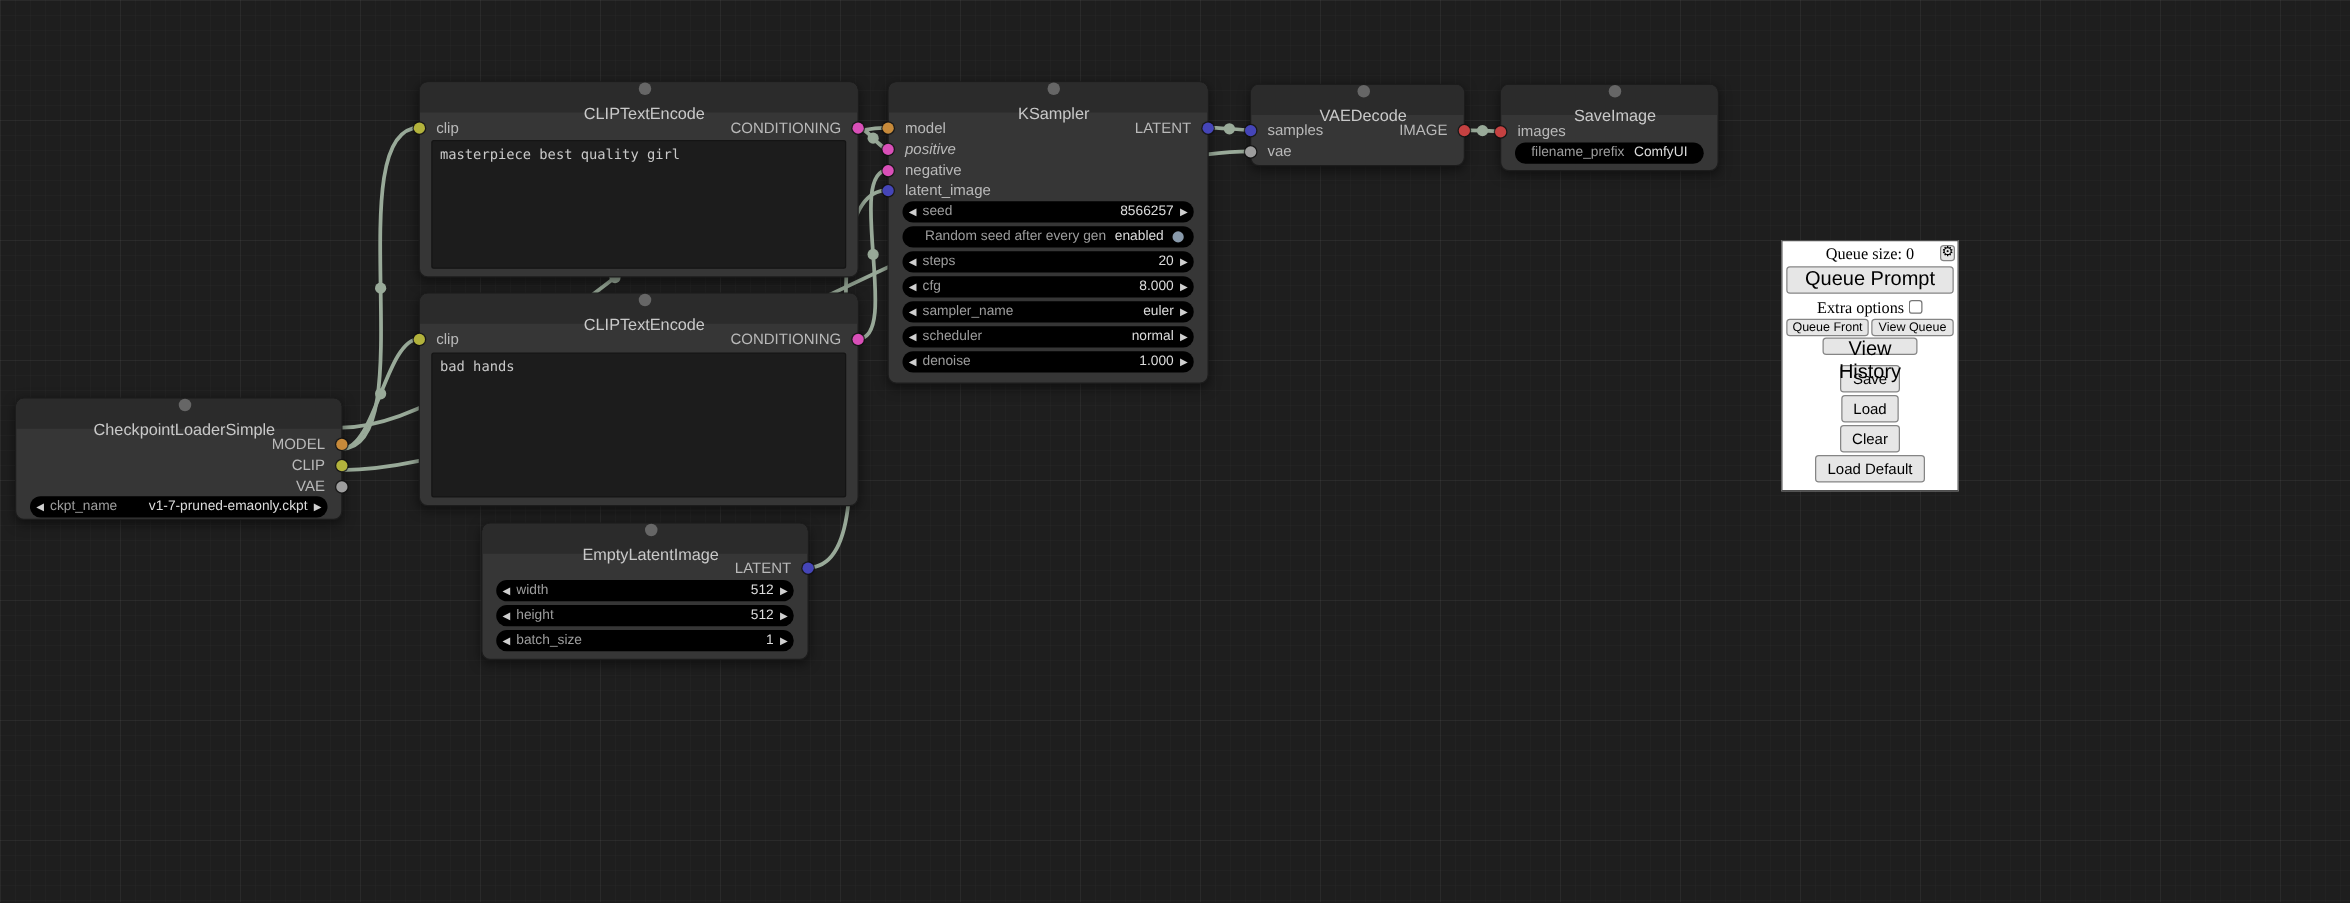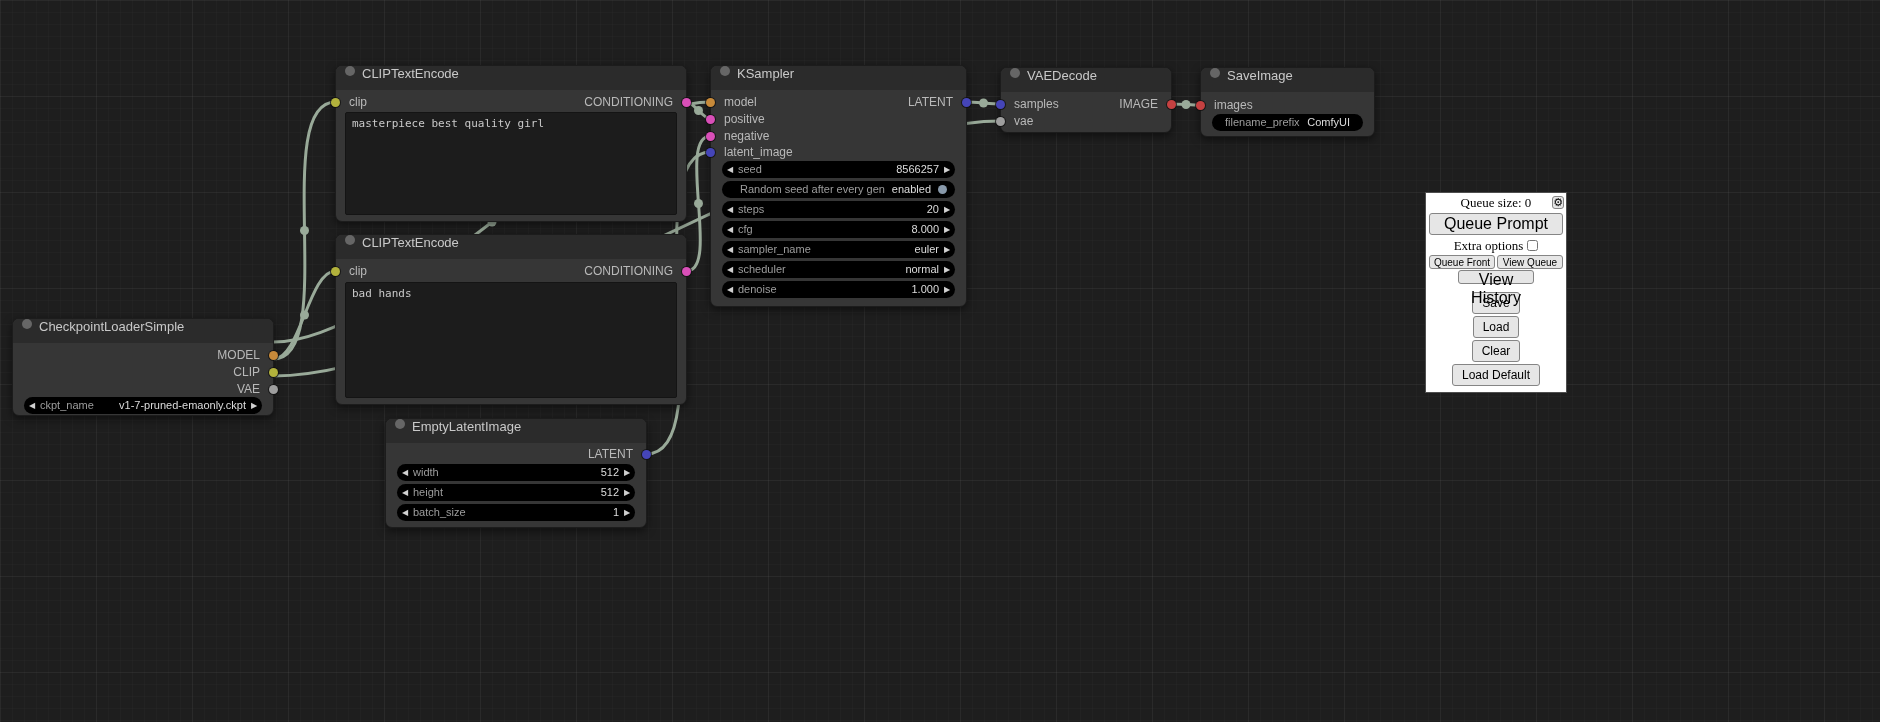--- a/index.html
+++ b/index.html
@@ -10,22 +10,22 @@
       linear-gradient(rgba(255,255,255,0.035) 1px, transparent 1px),
       linear-gradient(90deg, rgba(255,255,255,0.035) 1px, transparent 1px),
       linear-gradient(rgba(255,255,255,0.015) 1px, transparent 1px),
       linear-gradient(90deg, rgba(255,255,255,0.015) 1px, transparent 1px);
     background-size:96px 96px,96px 96px,12px 12px,12px 12px;
     font-family:"Liberation Sans",sans-serif;}
   #wires{position:absolute;left:0;top:0;z-index:1;pointer-events:none;}
   .node{position:absolute;z-index:2;background:#363636;border:1px solid #1c1c1c;border-radius:7px;
     box-shadow:0 3px 9px rgba(0,0,0,0.5);}
   .node-title{position:absolute;top:0;left:0;right:0;height:24px;background:#2b2b2b;
-    border-radius:6px 6px 0 0;display:flex;gap:7px;padding-left:9px;
-    font-size:13px;color:#c9c9c9;cursor:move;}
+    border-radius:6px 6px 0 0;display:flex;align-items:center;gap:7px;padding-left:9px;
+    font-size:13px;color:#c9c9c9;cursor:move;flex-direction:column;}
   .title-dot{width:10px;height:10px;border-radius:50%;flex:0 0 auto;}
   .slot{position:absolute;height:14px;display:flex;align-items:center;font-size:12px;color:#b9b9b9;}
   .slot .dot{position:absolute;width:9px;height:9px;border-radius:50%;box-shadow:0 0 0 1px rgba(15,15,15,0.75);}
   .slot.in{left:0;padding-left:13px;}
   .slot.in .dot{left:-5px;}
   .slot.out{right:0;padding-right:13px;}
   .slot.out .dot{right:-5px;}
   .widget{position:absolute;left:11px;right:11px;height:17px;background:#000000;border-radius:9px;
     display:flex;align-items:center;font-size:11px;line-height:17px;cursor:pointer;}
   .warr{width:16px;text-align:center;font-size:8px;color:#d0d0d0;flex:0 0 auto;}
@@ -140,21 +140,21 @@
 
   <div class="node" style="left:710px;top:65px;width:257px;height:242px;">
     <div class="node-title">
       <span class="title-dot" style="background-color: rgb(102, 102, 102);"></span>
       <span>KSampler</span>
     </div>
     <div class="slot in" style="top:29px;">
       <span class="dot" style="background-color: rgb(199, 138, 58);"></span>
       <span>model</span>
     </div>
-    <div class="slot in" style="top:46px;">
+    <div class="slot in" style="top:46px;font-style:italic;">
       <span class="dot" style="background-color: rgb(217, 79, 184);"></span>
       <span>positive</span>
     </div>
     <div class="slot in" style="top:63px;">
       <span class="dot" style="background-color: rgb(217, 79, 184);"></span>
       <span>negative</span>
     </div>
     <div class="slot in" style="top:79px;">
       <span class="dot" style="background-color: rgb(69, 69, 184);"></span>
       <span>latent_image</span>

